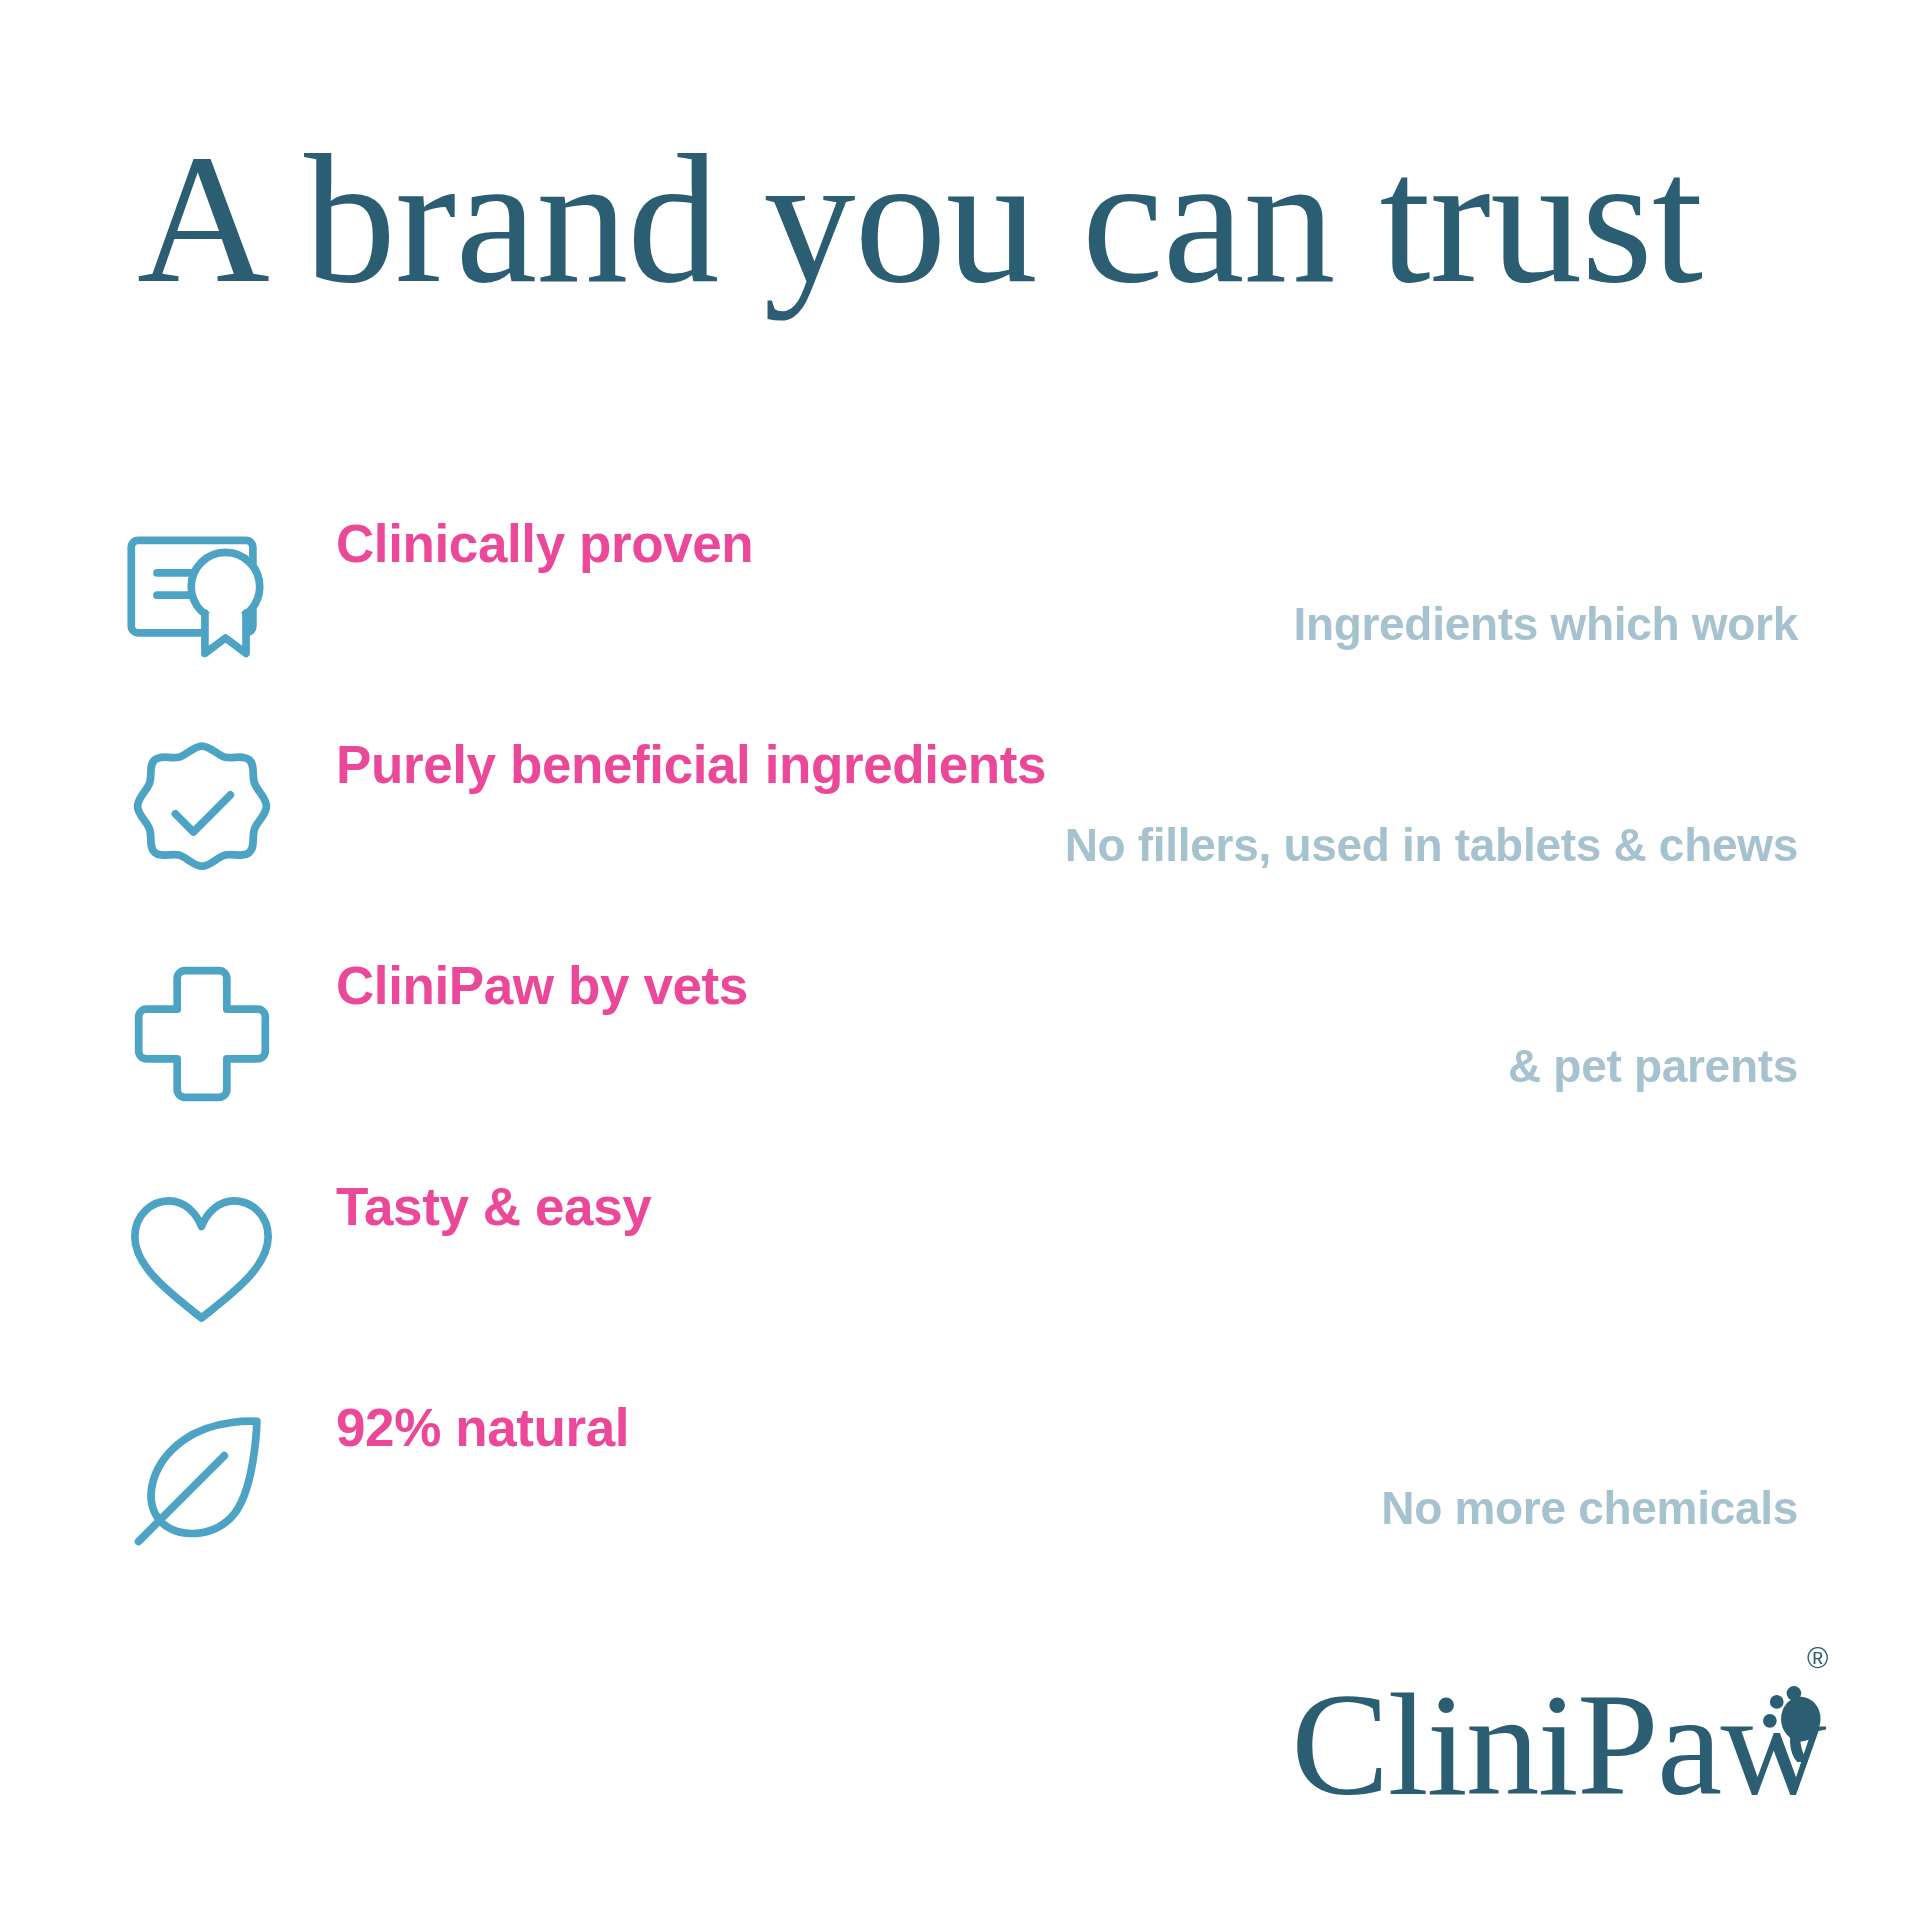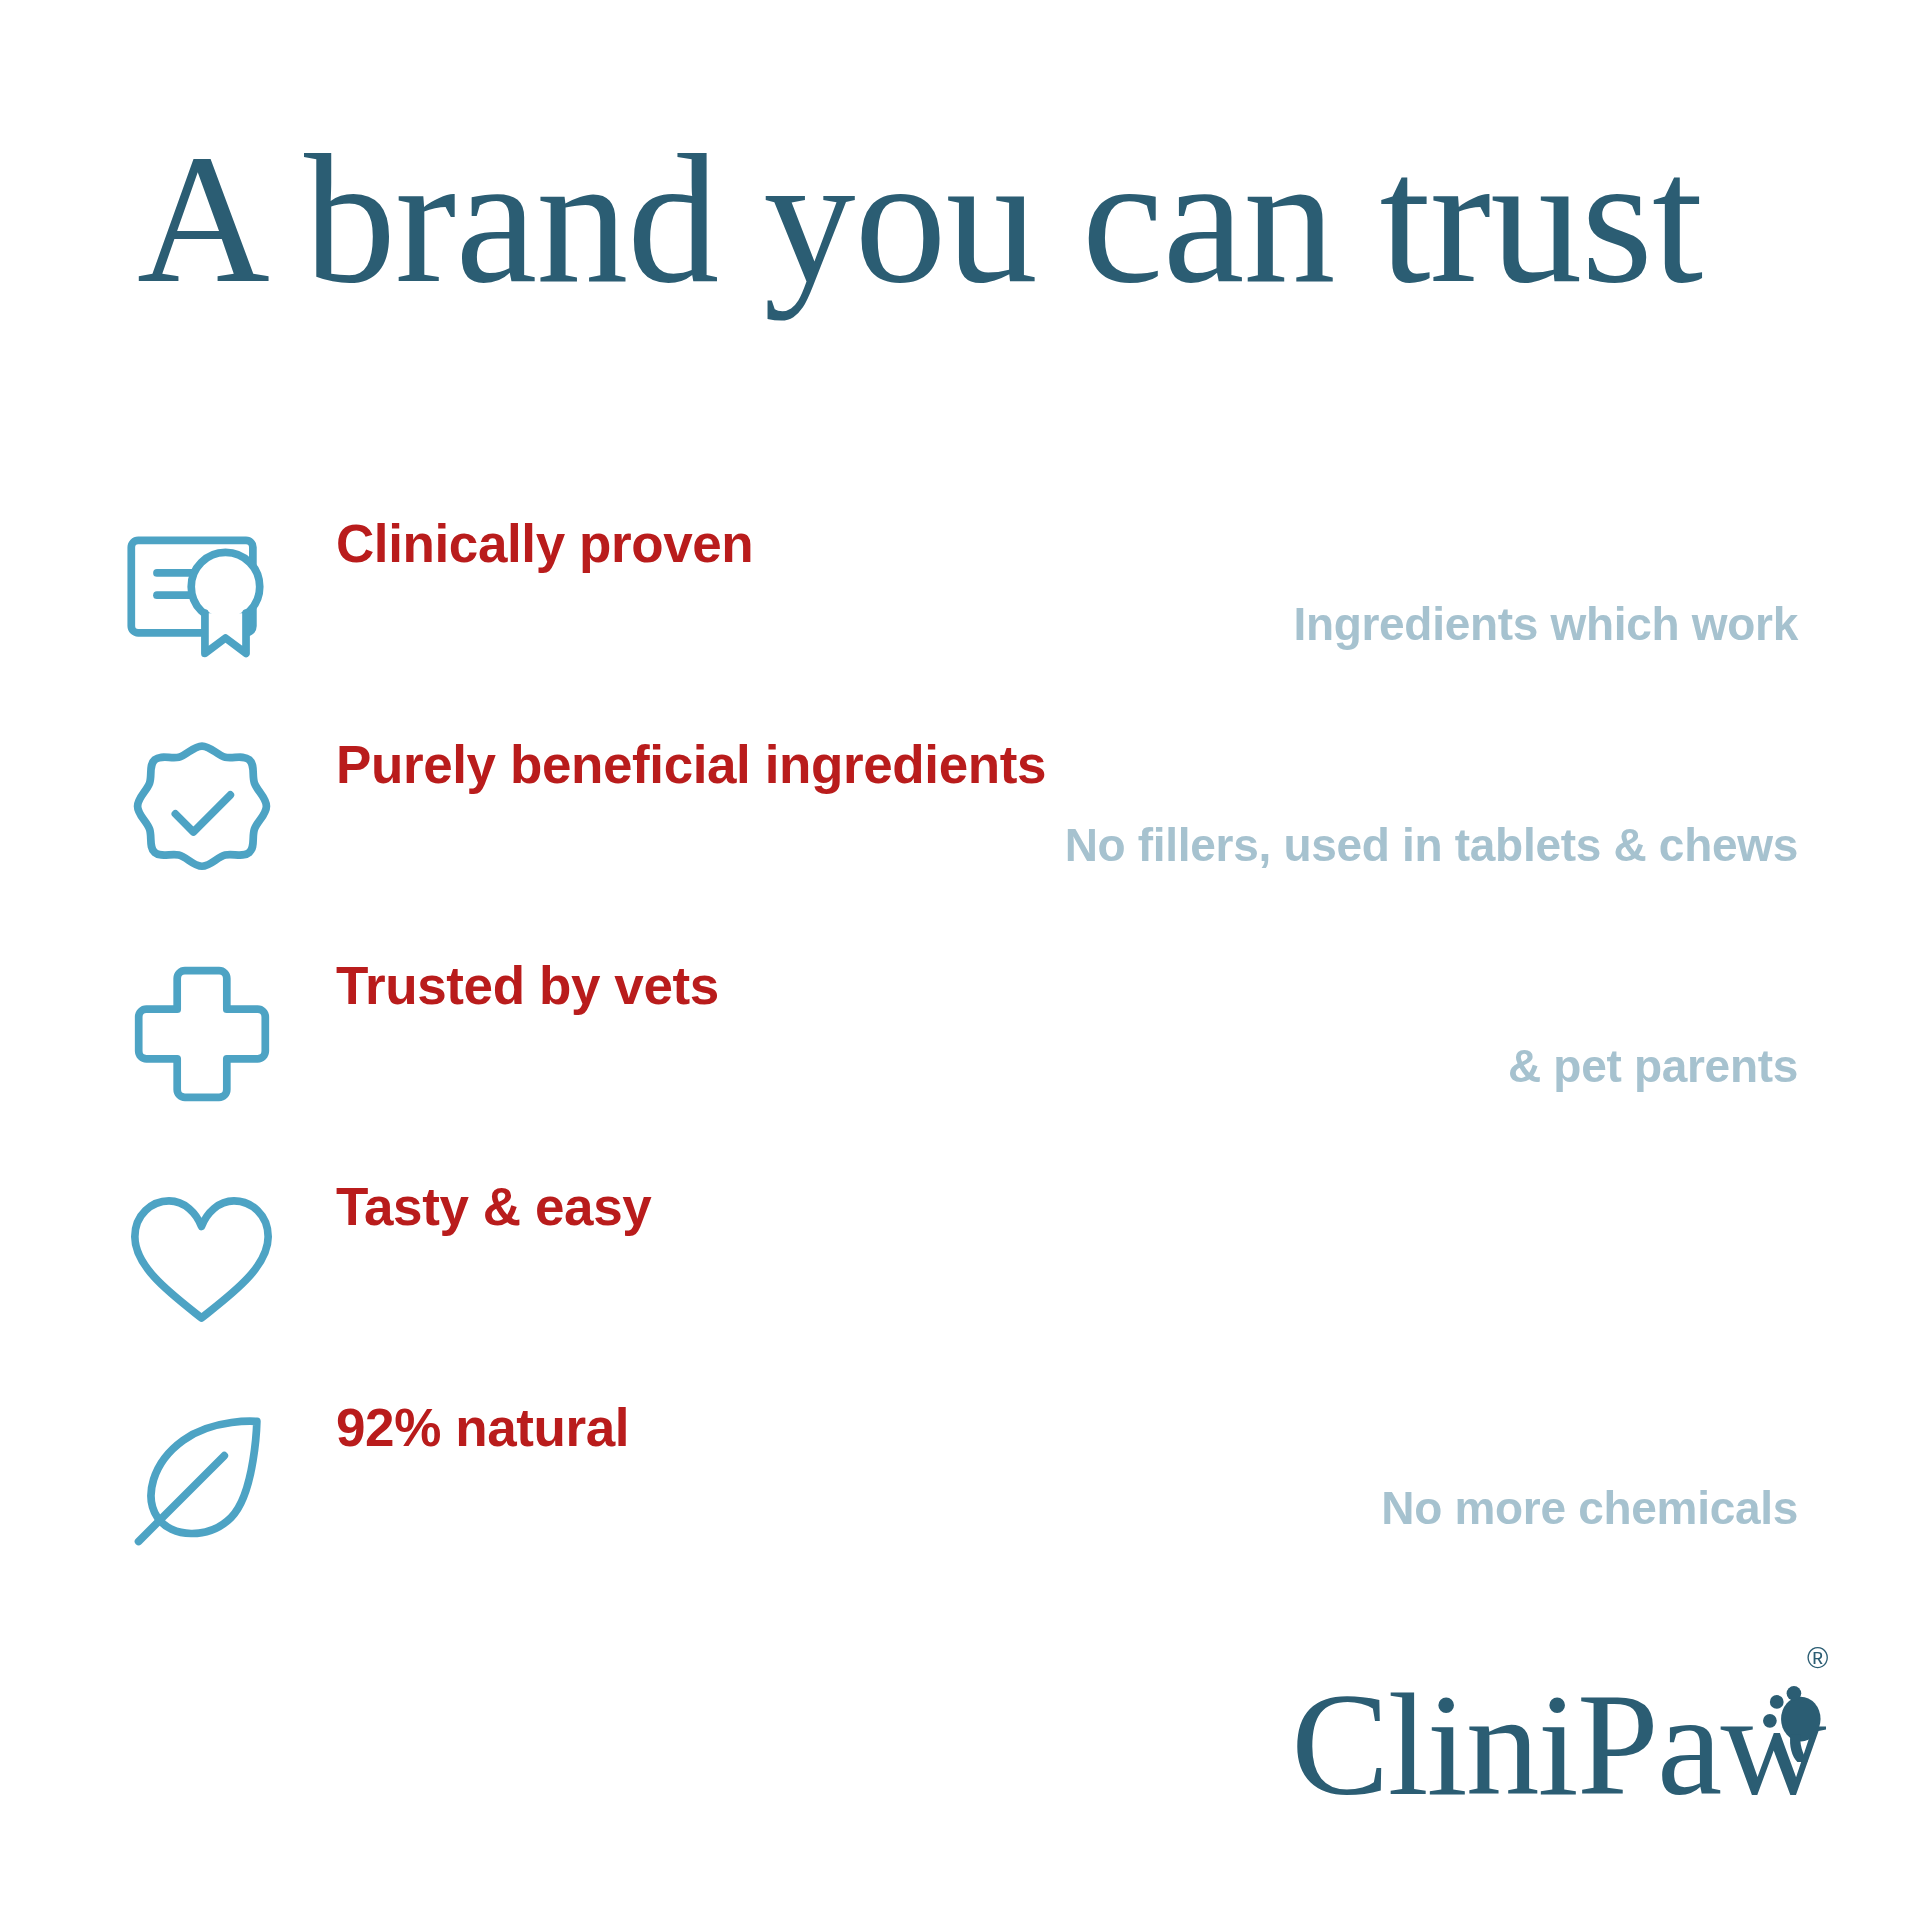--- a/index.html
+++ b/index.html
@@ -64,21 +64,21 @@
   .feature-icon svg {
     display: block;
   }
 
   .feature-text {
     flex: 1 1 auto;
     padding-top: 5.1px;
   }
 
   .feature-title {
-    color: #b91c1c;
+    color: #ec4899;
     font-family: "Liberation Sans", sans-serif;
     font-weight: bold;
     font-size: 53px;
     line-height: 1.12;
     letter-spacing: -0.4px;
     white-space: nowrap;
   }
 
   .feature-sub {
     color: #a6c2cf;
@@ -188,21 +188,21 @@
       </div>
     </div>
 
     <div class="feature row-2">
       <div class="feature-icon">
         <svg width="142" height="142" viewBox="0 0 166 166" fill="none" stroke="#4da3c4" stroke-width="9" stroke-linecap="round" stroke-linejoin="round">
           <path d="M63 9 H103 a9 9 0 0 1 9 9 V54 H148 a9 9 0 0 1 9 9 V103 a9 9 0 0 1 -9 9 H112 V148 a9 9 0 0 1 -9 9 H63 a9 9 0 0 1 -9 -9 V112 H18 a9 9 0 0 1 -9 -9 V63 a9 9 0 0 1 9 -9 H54 V18 a9 9 0 0 1 9 -9 Z"></path>
         </svg>
       </div>
       <div class="feature-text">
-        <div class="feature-title">Trusted by vets</div>
+        <div class="feature-title">CliniPaw by vets</div>
         <div class="feature-sub">&amp; pet parents</div>
       </div>
     </div>
 
     <div class="feature row-3">
       <div class="feature-icon">
         <svg width="147" height="130" viewBox="0 0 172 152" fill="none" stroke="#4da3c4" stroke-width="9" stroke-linecap="round" stroke-linejoin="round">
           <path d="M86 145
                    C 52 118 8 86 8 50
                    C 8 24 28 8 48 8

